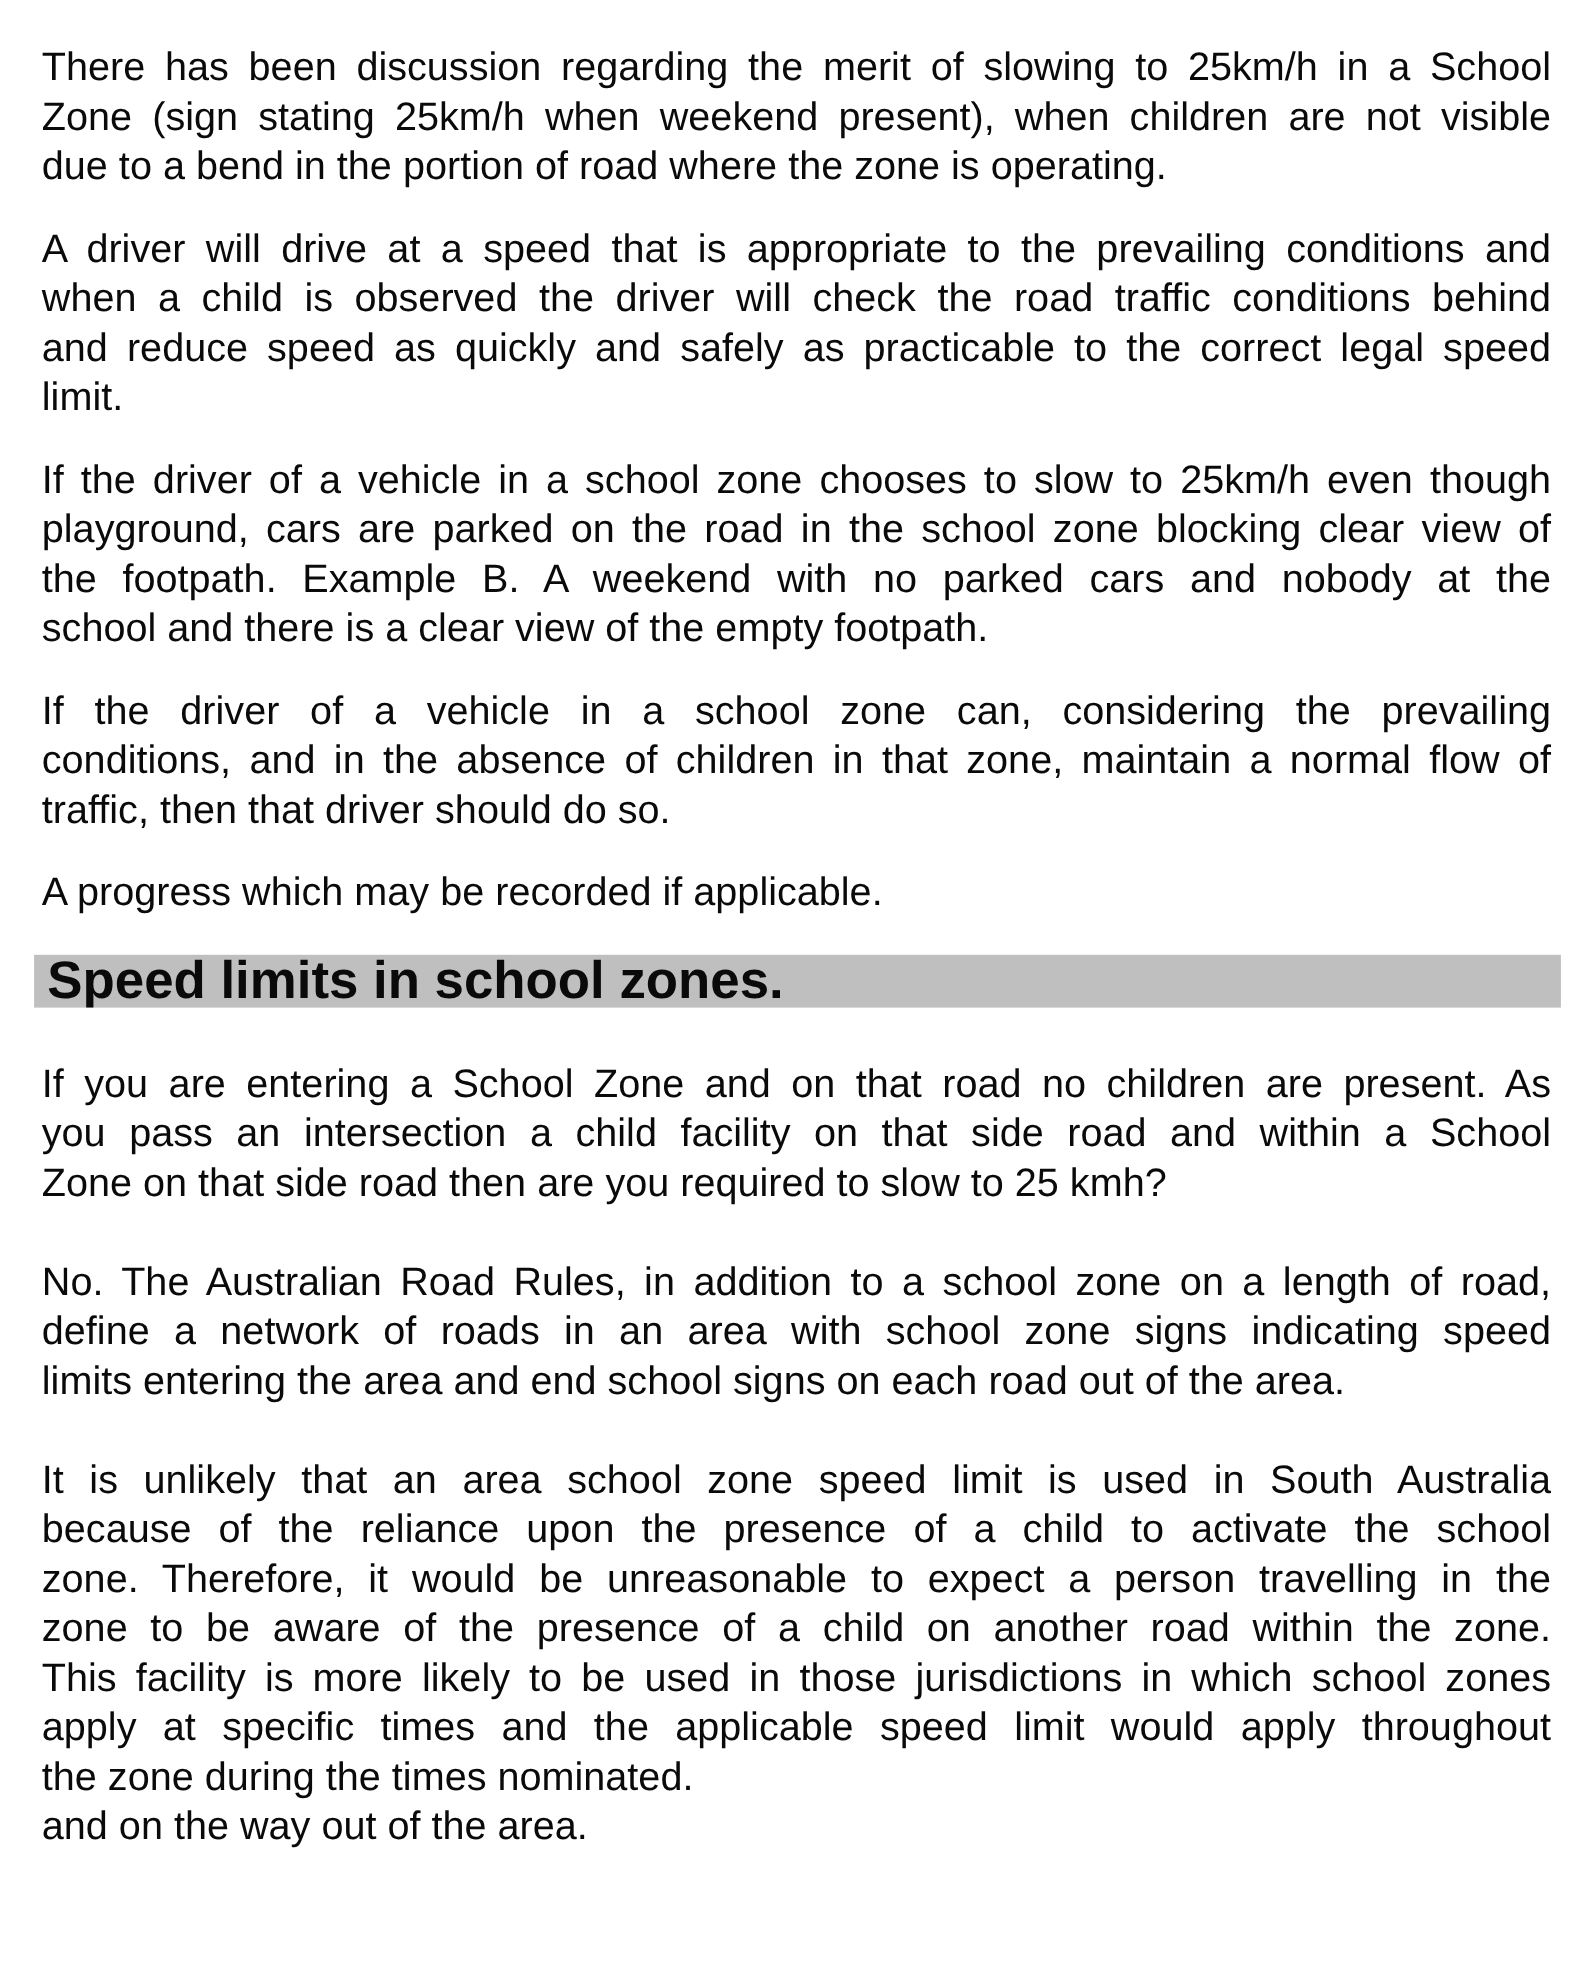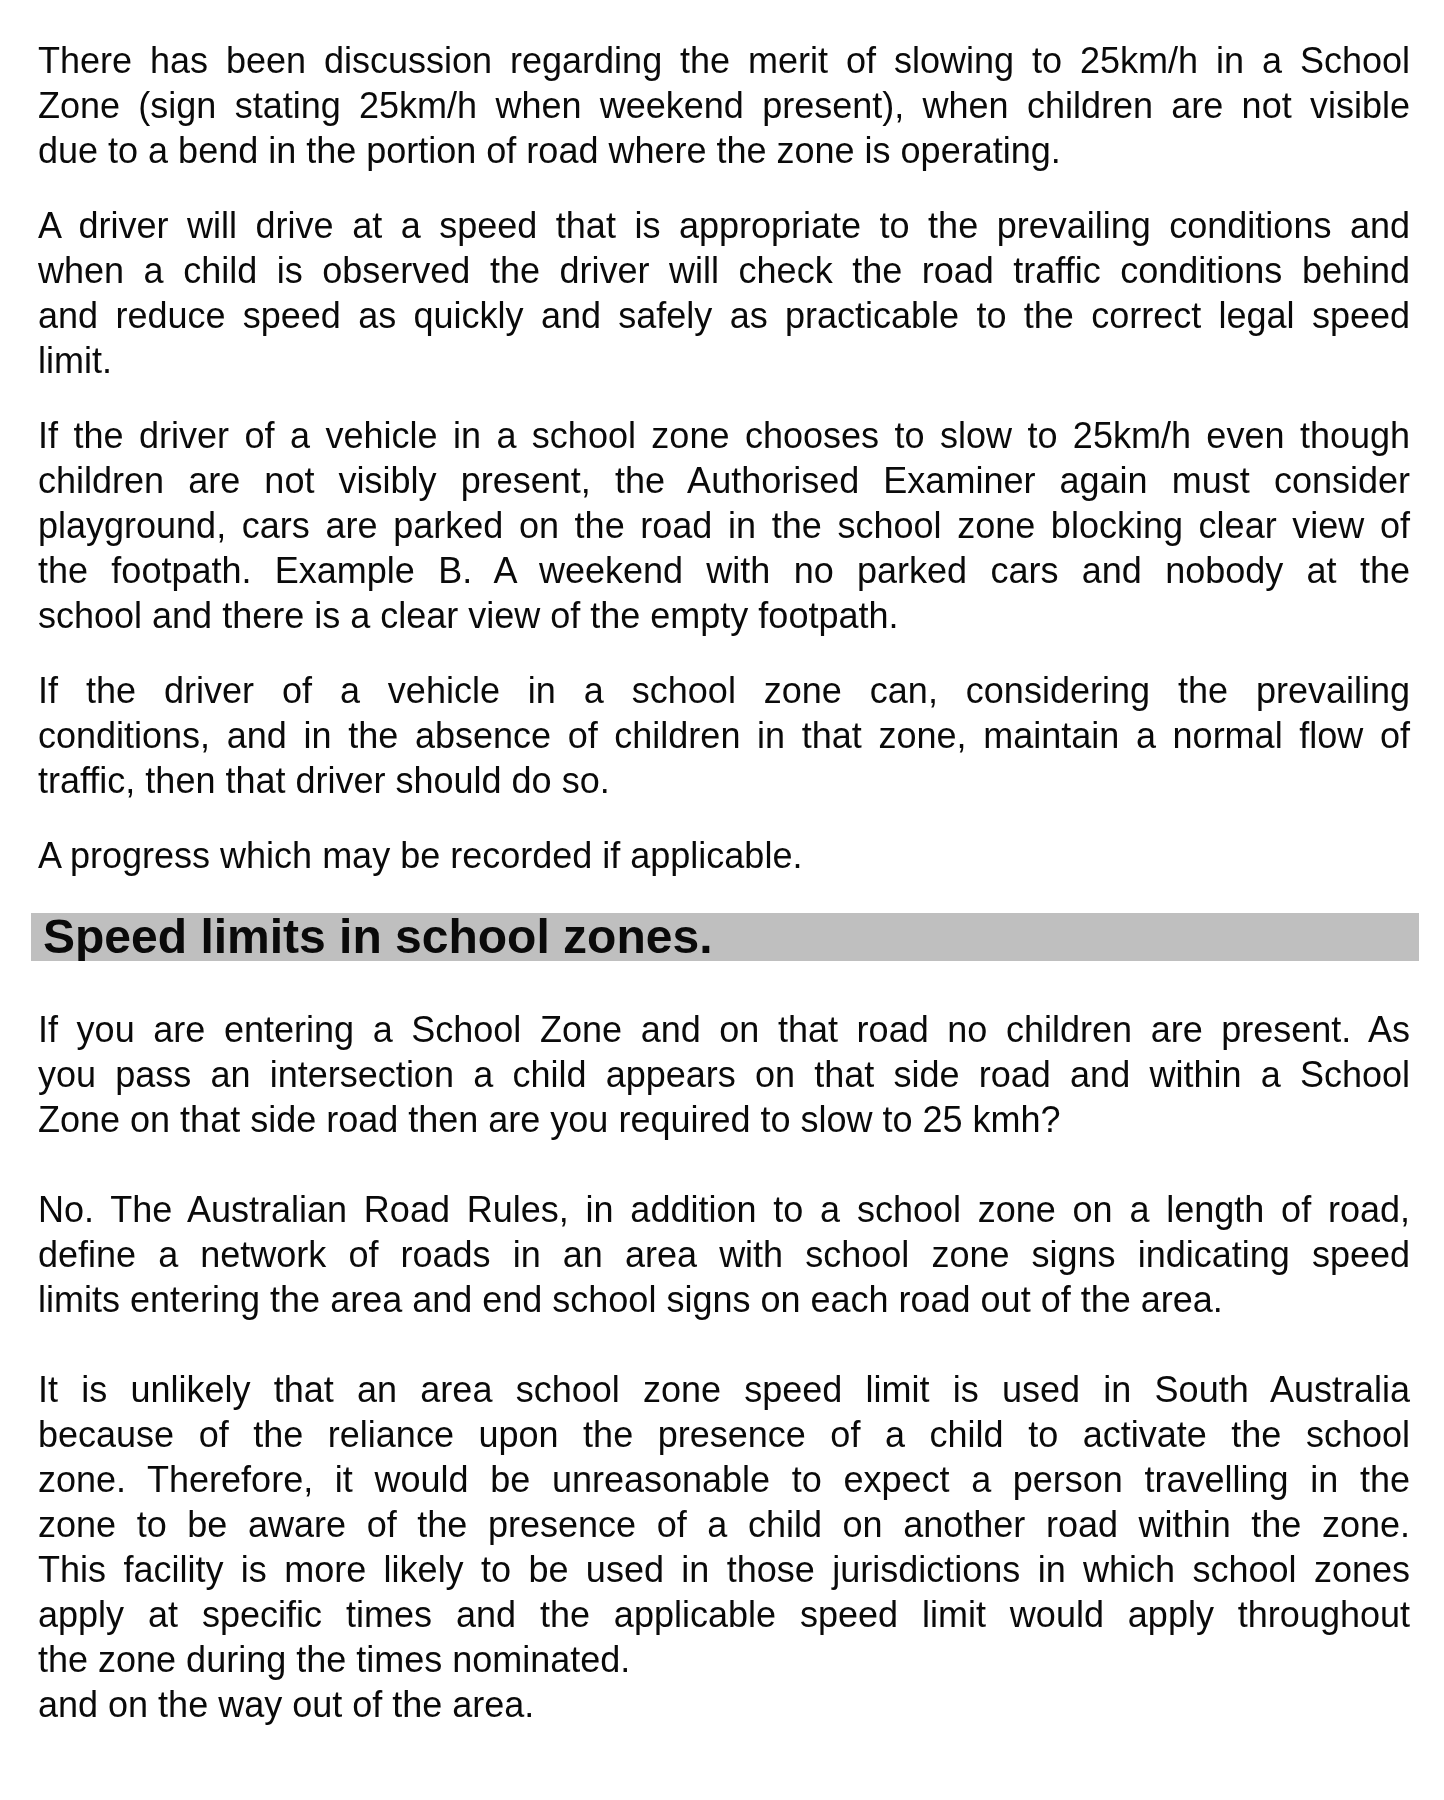--- a/index.html
+++ b/index.html
@@ -65,37 +65,36 @@
         <div class="line">due to a bend in the portion of road where the zone is operating.</div>
       </div>
       <div class="para s1">
         <div class="line j">A driver will drive at a speed that is appropriate to the prevailing conditions and</div>
         <div class="line j">when a child is observed the driver will check the road traffic conditions behind</div>
         <div class="line j">and reduce speed as quickly and safely as practicable to the correct legal speed</div>
         <div class="line">limit.</div>
       </div>
       <div class="para s1">
         <div class="line j">If the driver of a vehicle in a school zone chooses to slow to 25km/h even though</div>
-        <div class="line j">children are not visibly present, the Authorised Examiner again must consider</div>
         <div class="line j">playground, cars are parked on the road in the school zone blocking clear view of</div>
         <div class="line j">the footpath. Example B. A weekend with no parked cars and nobody at the</div>
         <div class="line">school and there is a clear view of the empty footpath.</div>
       </div>
       <div class="para s1">
         <div class="line j">If the driver of a vehicle in a school zone can, considering the prevailing</div>
         <div class="line j">conditions, and in the absence of children in that zone, maintain a normal flow of</div>
         <div class="line">traffic, then that driver should do so.</div>
       </div>
       <div class="para s1">
         <div class="line">A progress which may be recorded if applicable.</div>
       </div>
       <div class="heading-bar">Speed limits in school zones.</div>
       <div class="para s2">
         <div class="line j">If you are entering a School Zone and on that road no children are present. As</div>
-        <div class="line j">you pass an intersection a child appears on that side road and within a School</div>
+        <div class="line j">you pass an intersection a child facility on that side road and within a School</div>
         <div class="line">Zone on that side road then are you required to slow to 25 kmh?</div>
       </div>
       <div class="para s2">
         <div class="line j">No. The Australian Road Rules, in addition to a school zone on a length of road,</div>
         <div class="line j">define a network of roads in an area with school zone signs indicating speed</div>
         <div class="line">limits entering the area and end school signs on each road out of the area.</div>
       </div>
       <div class="para s2">
         <div class="line j">It is unlikely that an area school zone speed limit is used in South Australia</div>
         <div class="line j">because of the reliance upon the presence of a child to activate the school</div>

